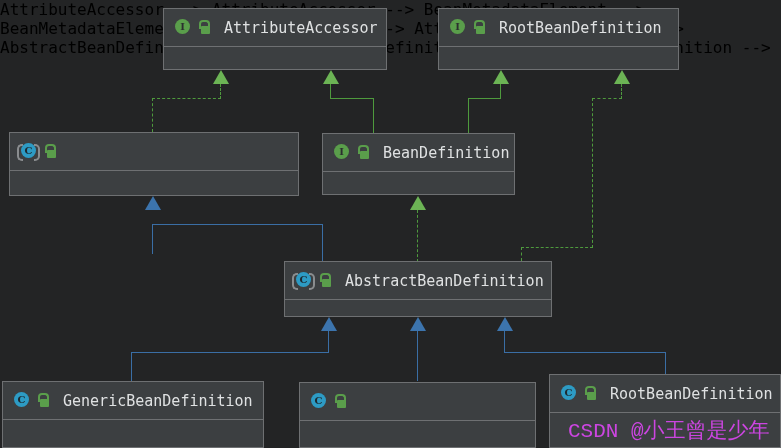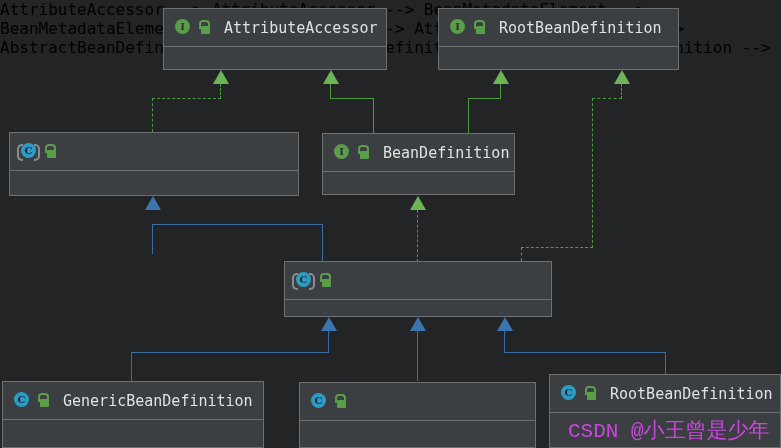--- a/index.html
+++ b/index.html
@@ -263,20 +263,21 @@
 
   <div class="node" style="left:284px; top:261px; width:268px; height:56px;">
     <div class="node-header">
       <span class="ico abs">
           <span class="disc">C</span>
         </span>
       <span class="lock">
           <span class="shackle"></span>
           <span class="body"></span>
         </span>
+      <span class="node-title">AbstractBeanDefinition</span>
     </div>
     <div class="node-body"></div>
   </div>
 
   <div class="node" style="left:2px; top:381px; width:262px; height:67px;">
     <div class="node-header">
       <span class="ico cls">
           <span class="disc">C</span>
         </span>
       <span class="lock">

